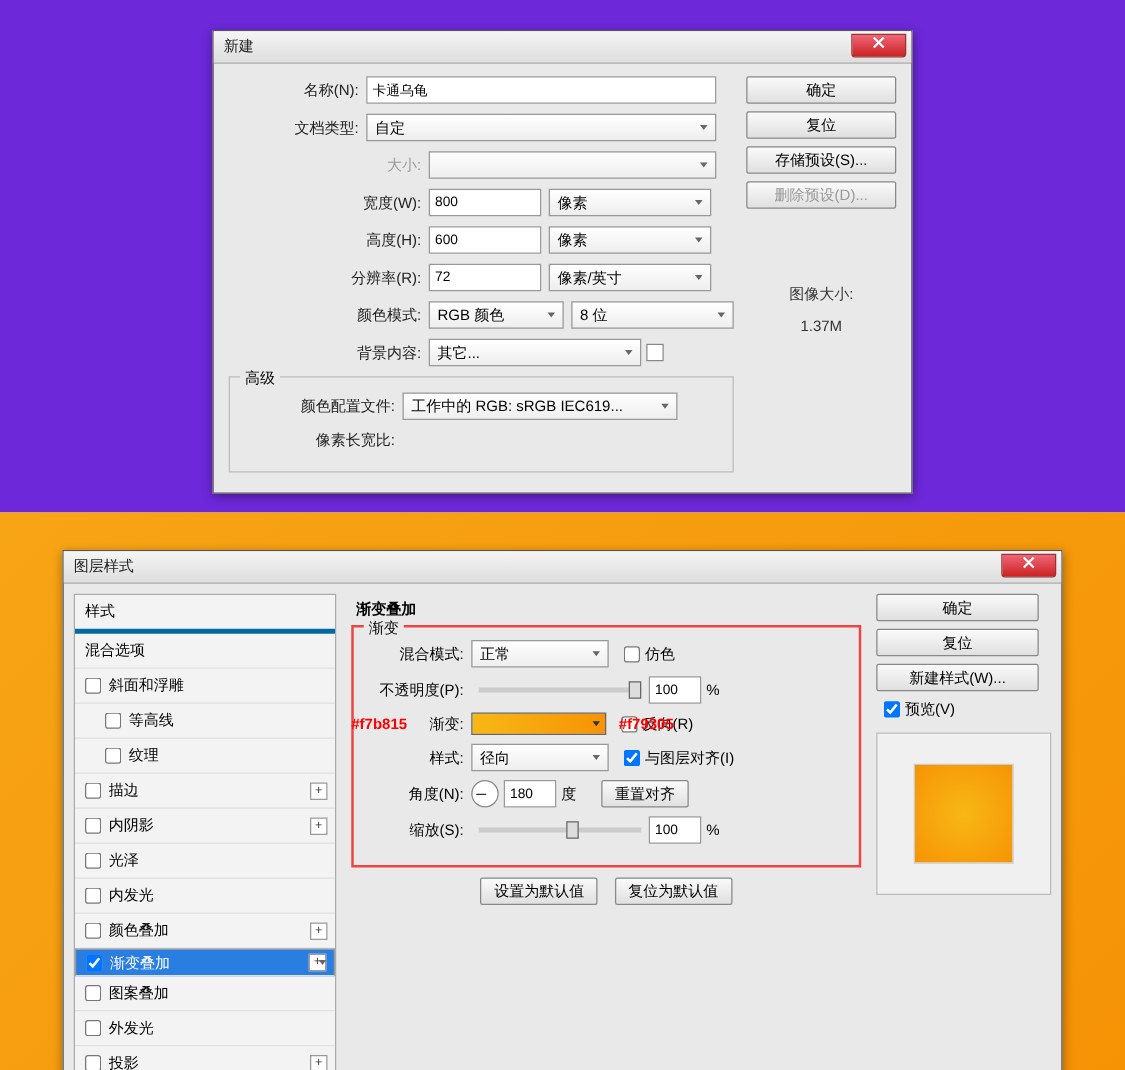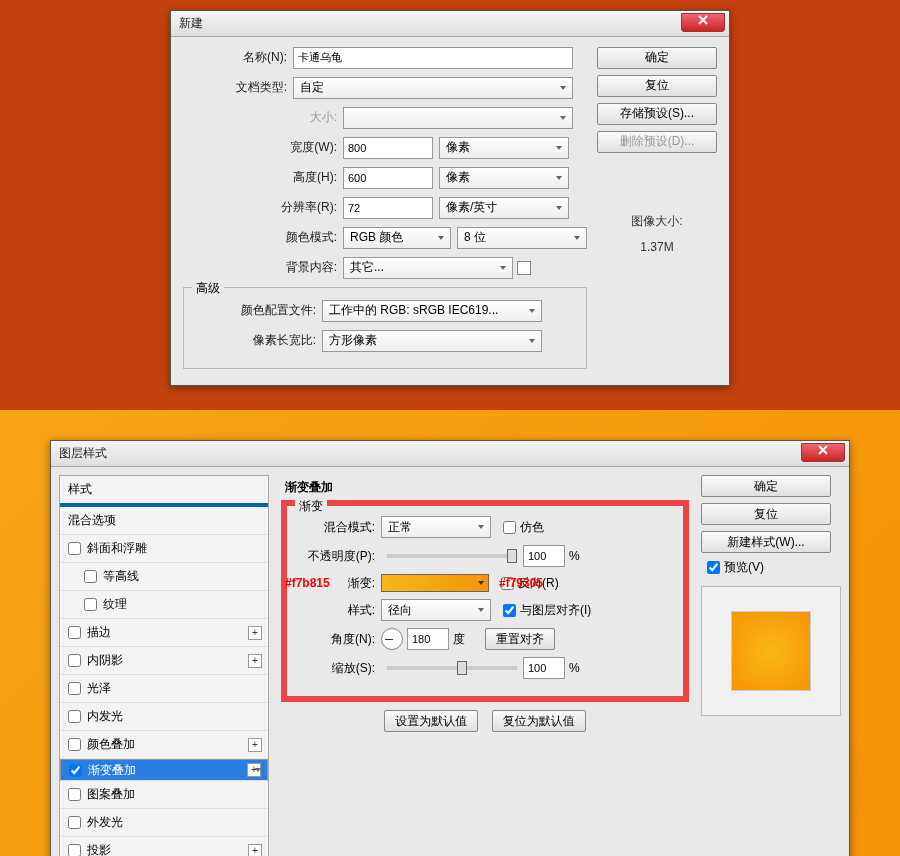--- a/index.html
+++ b/index.html
@@ -1,18 +1,18 @@
 <!DOCTYPE html>
 <html><head>
 <meta charset="utf-8">
 <style>
 * { box-sizing: border-box; margin: 0; padding: 0; }
 body { font-family: "Microsoft YaHei", Arial, sans-serif; font-size: 12px; background: #fff; }
 .stage { width: 900px; }
-.panel1 { background: #c2410c; padding: 0 0 15px 0; height: 410px; display: flex; justify-content: center; align-items: center; }
+.panel1 { background: #6d28d9; padding: 0 0 15px 0; height: 410px; display: flex; justify-content: center; align-items: flex-end; }
 .panel2 { background: linear-gradient(135deg, #f7a415, #f59305); padding: 30px 0 0 50px; height: 446px; }
 
 .win { background: #e9e9e9; border: 1px solid #555; box-shadow: 0 2px 8px rgba(0,0,0,0.4); }
 .win1 { width: 560px; margin-top: 0; }
 .win2 { width: 800px; }
 
 .titlebar { background: linear-gradient(#f5f5f5, #dedede); border-bottom: 1px solid #aaa; height: 26px; display: flex; align-items: center; padding: 0 0 0 8px; position: relative; }
 .titlebar-text { font-size: 12px; color: #222; }
 .closebtn { position: absolute; right: 4px; top: 2px; width: 44px; height: 19px; background: linear-gradient(#e67, #c22); border: 1px solid #933; border-radius: 0 0 3px 3px; color: #fff; text-align: center; line-height: 16px; font-size: 11px; }
 .closebtn svg { display:block; margin:auto; }
@@ -39,21 +39,21 @@
 .ls-body { display:flex; padding: 8px; gap:8px; }
 .ls-left { width: 210px; border:1px solid #aaa; background:#f3f3f3; }
 .ls-left .hdr { padding:5px 8px; font-size:12px; border-bottom:4px solid #0369a1;}
 .ls-left .itm { padding:5px 8px 5px 8px; font-size:12px; border-bottom:1px solid #e0e0e0; display:flex; align-items:center; position:relative;}
 .ls-left .itm input[type=checkbox]{ margin-right:6px;}
 .ls-left .itm.sub { padding-left:24px;}
 .ls-left .itm.sel { background:#2a7de1; color:#fff;}
 .ls-left .plus { position:absolute; right:6px; width:14px; height:14px; border:1px solid #999; background:#fff; font-size:10px; text-align:center; line-height:12px; color:#333;}
 .ls-mid { flex:1; }
 .ls-mid .sechdr { font-size:12px; font-weight:bold; margin:4px 0 4px 8px;}
-.ls-grp { border:6px solid #ef4444; padding:10px 8px 10px 8px; margin:4px; position:relative;}
+.ls-grp { border:2px solid #ef4444; padding:10px 8px 10px 8px; margin:4px; position:relative;}
 .ls-grp .grplbl2 { position:absolute; top:-8px; left:8px; background:#e9e9e9; padding:0 4px; font-size:12px;}
 .frow { display:flex; align-items:center; margin-bottom:7px; font-size:12px;}
 .frow .flbl { width:86px; text-align:right; padding-right:6px;}
 .gradbar { width:108px; height:18px; border:1px solid #666; background:linear-gradient(90deg,#f7b815,#f79305); position:relative;}
 .gradbar::after { content:''; position:absolute; right:4px; top:6px; width:0;height:0;border-left:3px solid transparent;border-right:3px solid transparent;border-top:4px solid #333;}
 .redlabel { color:#f00; font-size:12px; font-weight:bold;}
 .dial { width:22px; height:22px; border:1px solid #888; border-radius:50%; background:#fff; position:relative; margin-right:4px;}
 .dial::after { content:''; position:absolute; width:8px; height:1px; background:#333; left:3px; top:10px;}
 .slider { width:130px; height:4px; background:#ccc; position:relative; margin:0 6px;}
 .slider .thumb { position:absolute; width:10px; height:14px; background:#ddd; border:1px solid #666; top:-5px;}
@@ -139,23 +139,20 @@
         <div class="grpbox">
           <div class="grplbl">高级</div>
           <div class="row">
             <div class="lbl" style="width:130px">颜色配置文件:</div>
             <div class="sel" style="width:220px">
                   <span>工作中的 RGB: sRGB IEC619...</span>
                 </div>
           </div>
           <div class="row">
             <div class="lbl" style="width:130px">像素长宽比:</div>
-            <div class="sel" style="width:220px">
-                  <span>方形像素</span>
-                </div>
           </div>
         </div>
       </div>
       <div class="rightcol">
         <div class="btn">确定</div>
         <div class="btn">复位</div>
         <div class="btn">存储预设(S)...</div>
         <div class="btn btn-dis">删除预设(D)...</div>
         <div class="sizelbl">图像大小:</div>
         <div class="sizeval">1.37M</div>

